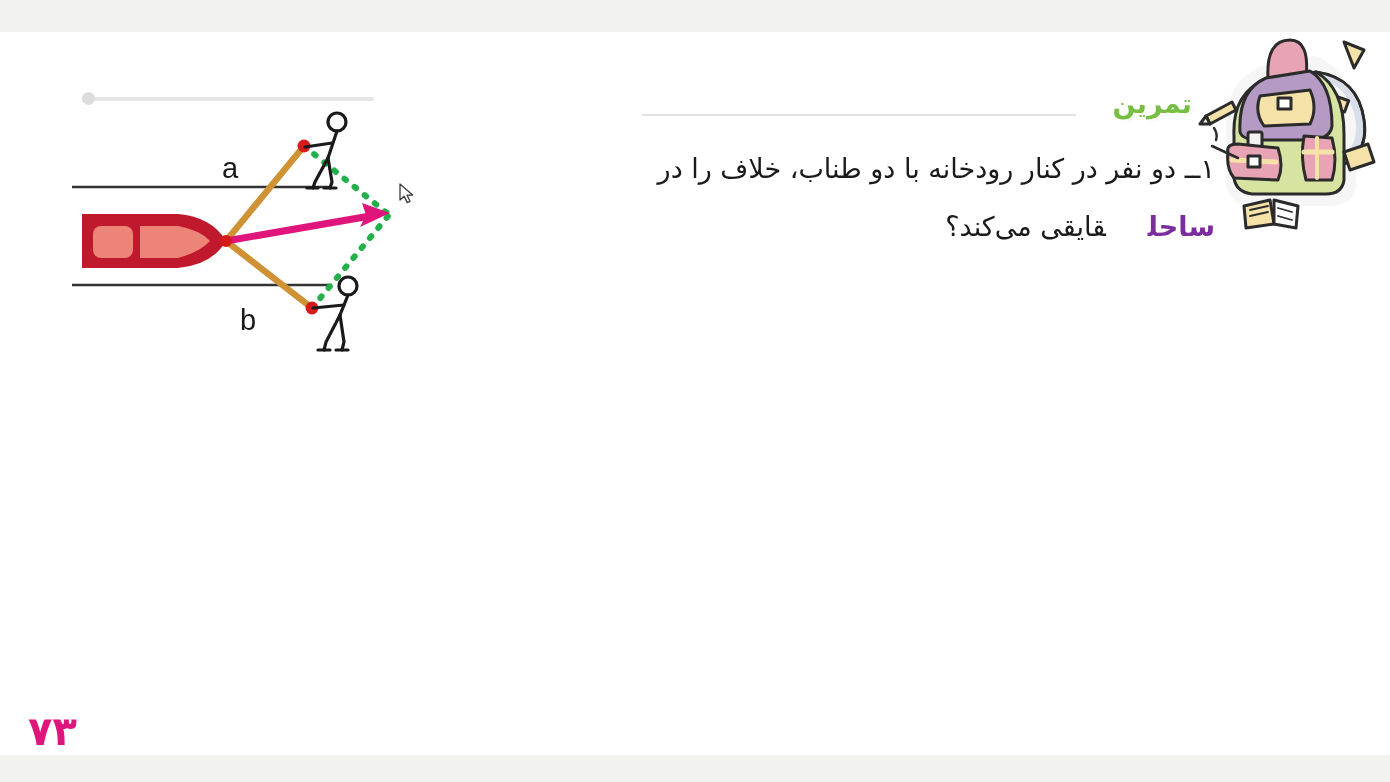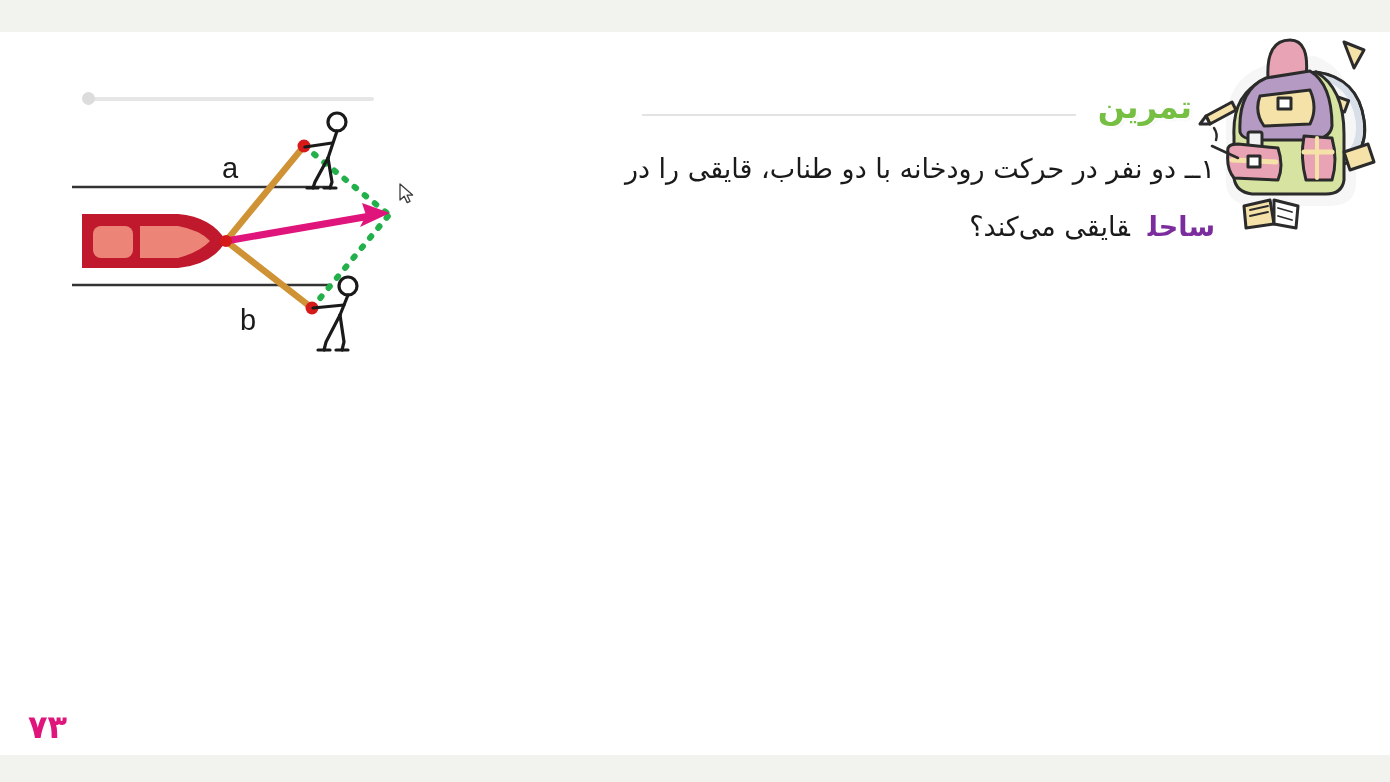--- a/index.html
+++ b/index.html
@@ -68,21 +68,21 @@
   .rule {
     position: absolute;
     left: 642px; top: 114px;
     width: 434px; height: 2px;
     background: #e3e3e3;
   }
   .section-title {
     position: absolute;
     right: 198px; top: 88px;
     font-family: "DejaVu Sans", sans-serif;
-    font-size: 32px;
+    font-size: 27px;
     font-weight: bold;
     color: #76bf43;
     letter-spacing: -1px;
     text-shadow:
        2px  0 2px #ffffff, -2px  0 2px #ffffff,
        0  2px 2px #ffffff,  0 -2px 2px #ffffff,
        2px 2px 3px #f0f0f0;
     white-space: nowrap;
   }
   .body-text {
@@ -93,29 +93,29 @@
     font-size: 27px;
     line-height: 58px;
     color: #1a1a1a;
     text-align: right;
     direction: rtl;
   }
   .body-line { display: block; white-space: nowrap; }
   .answer-word {
     color: #7b2d9e;
     font-weight: bold;
-    margin-left: 18px;
+    margin-left: 42px;
   }
 
   
   .page-number {
     position: absolute;
     left: 28px; top: 708px;
     font-family: "DejaVu Sans", sans-serif;
-    font-size: 32px;
+    font-size: 40px;
     font-weight: bold;
     color: #e0157c;
     direction: rtl;
   }
 
   
   .backpack {
     position: absolute;
     left: 1198px; top: 28px;
     width: 196px; height: 205px;
@@ -192,21 +192,21 @@
     <text x="170" y="78" font-family="Liberation Sans, sans-serif" font-size="29" fill="#1a1a1a" text-anchor="middle">a</text>
     <text x="188" y="230" font-family="Liberation Sans, sans-serif" font-size="29" fill="#1a1a1a" text-anchor="middle">b</text>
   </svg>
 </div>
 
 <div class="rule"></div>
 
 <div class="section-title">تمرین</div>
 
 <div class="body-text">
-  <span class="body-line">۱ــ دو نفر در حرکت رودخانه با دو طناب، قایقی را در</span>
+  <span class="body-line">۱ــ دو نفر در کنار رودخانه با دو طناب، خلاف را در</span>
   <span class="body-line">
     <span class="answer-word">ساحل</span><span>قایقی می‌کند؟</span>
   </span>
 </div>
 
 <div class="page-number">۷۳</div>
 
 <div class="backpack">
   <svg width="196" height="205" viewBox="0 0 196 205" xmlns="http://www.w3.org/2000/svg">
     <g stroke="#2b2b2b" stroke-width="3" stroke-linejoin="round" stroke-linecap="round">

